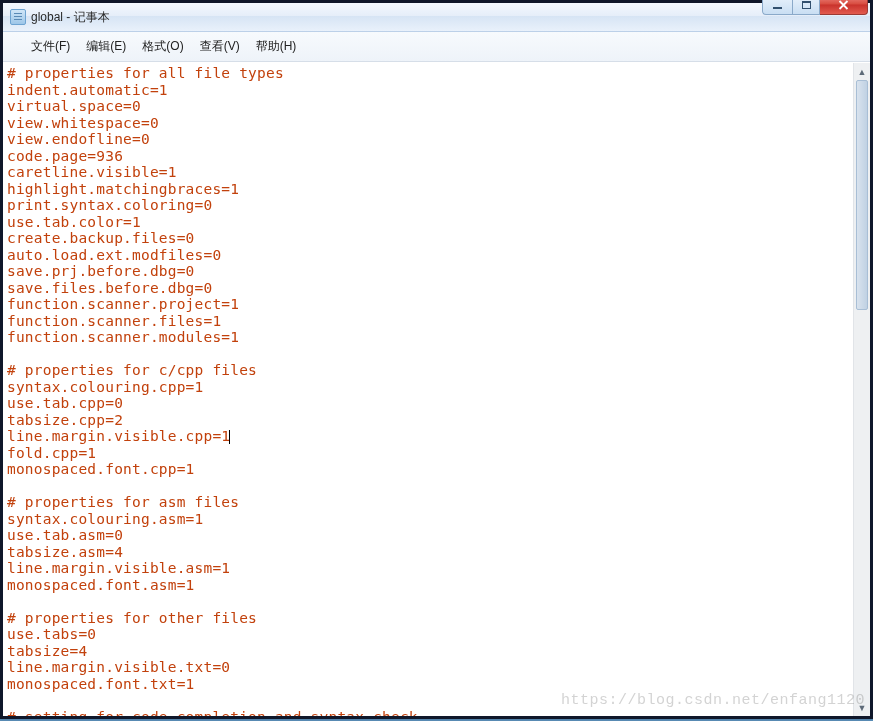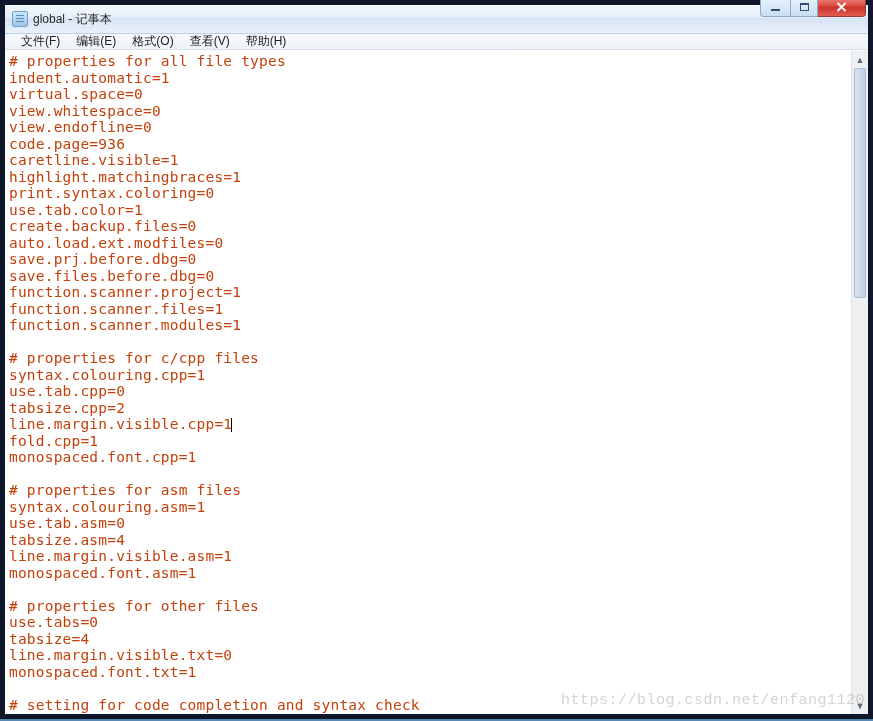--- a/index.html
+++ b/index.html
@@ -9,21 +9,21 @@
       width: 873px;
       height: 721px;
       overflow: hidden;
       position: relative;
     }
     .window {
       position: absolute;
       top: 0; left: 0;
       width: 873px;
       height: 719px;
-      border: 5px solid #0f172a;
+      border: 3px solid #0f172a;
       background: #fff;
       display: flex;
       flex-direction: column;
       box-shadow: 0 0 3px rgba(0,0,0,.2);
     }
     .titlebar {
       height: 29px;
       background: linear-gradient(to bottom, #f3f8fe 0%, #e6eef9 45%, #d6e4f4 46%, #e9f1fb 100%);
       border-bottom: 1px solid #bcd0e8;
       display: flex;
@@ -85,26 +85,26 @@
       border: 1px solid #9b3a34;
       border-top:none;
       border-radius: 0 0 4px 0;
       width: 48px;
       border-left: none;
     }
     .win-btn-min span{width:9px;height:2px;background:#32506e;margin-top:6px;}
     .win-btn-max span{width:9px;height:8px;border:1px solid #32506e;border-top-width:2px;}
     .win-btn-close svg{ width:11px;height:10px; }
     .menubar {
-      height: 16px;
+      height: 30px;
       background: linear-gradient(to bottom,#f7fafd,#eef3f9);
       border-bottom: 1px solid #d6dee8;
       display: flex;
       align-items: center;
-      padding-left: 8px;
+      padding-left: 20px;
       font-size: 12px;
       color: #222;
     }
     .menubar-item {
       padding: 2px 8px;
       cursor: default;
     }
     .content-area {
       flex: 1;
       display: flex;

